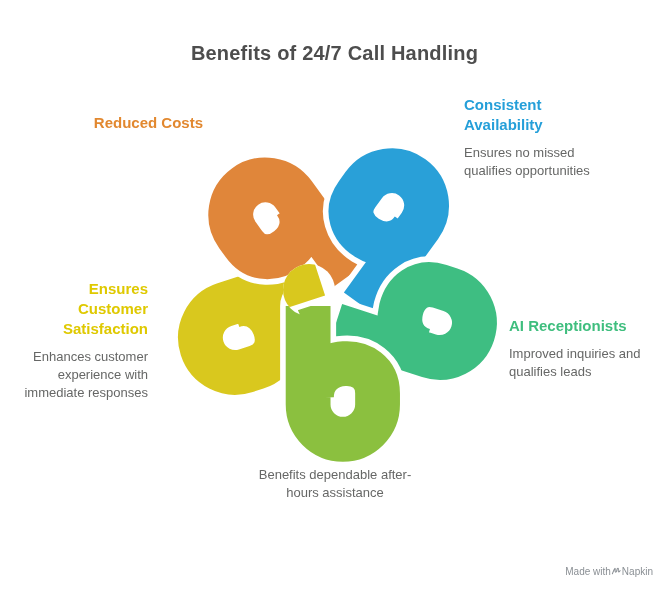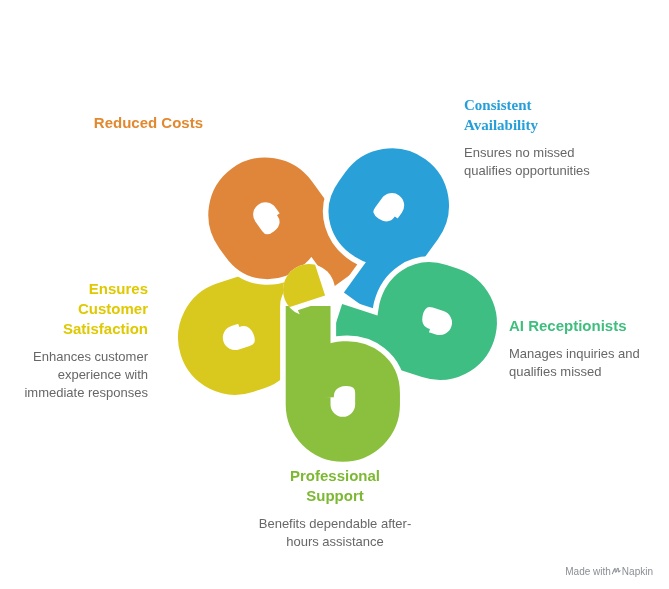--- a/index.html
+++ b/index.html
@@ -28,20 +28,21 @@
   .band{fill:none;}
   .footer{position:absolute;right:16px;bottom:12px;font-size:10px;color:#8a8f94;
           display:flex;align-items:center;gap:0;}
   .footer svg{display:block;}
 </style>
 </head>
 <body>
 
 <div id="canvas">
 
+  <div class="title">Benefits of 24/7 Call Handling</div>
 
   <svg id="knot-svg" width="420" height="420" viewBox="0 0 420 420">
     <defs>
       <path id="loopPath" d="M 24 -8 L 24 -96 A 31 31 0 1 0 -38 -96 L -38 -86 C -38 -48 22 -52 21 -90" fill="none"></path>
       <g id="loop">
         <use href="#loopPath" stroke="#ffffff" stroke-width="50" stroke-linecap="round" stroke-linejoin="round"></use>
         <use href="#loopPath" class="band" stroke-width="40" stroke-linecap="butt" stroke-linejoin="round"></use>
       </g>
       <clipPath id="tuckClip">
           <circle cx="184" cy="203" r="26"></circle>
@@ -67,31 +68,30 @@
     <g clip-path="url(#tuckClip)">
       <use href="#loop" transform="translate(210,210) scale(1.12) rotate(-108)" stroke="#D9C81E"></use>
     </g>
   </svg>
 
   <div class="benefit pos-reduced">
     <div class="hd" style="color: rgb(226, 136, 47);">Reduced Costs</div>
   </div>
 
   <div class="benefit pos-consistent">
-    <div class="hd" style="color: rgb(37, 159, 217); font-family: Liberation Serif, serif;">Consistent Availability</div>
+    <div class="hd" style="color: rgb(37, 159, 217);">Consistent Availability</div>
     <p class="bd">Ensures no missed qualifies opportunities</p>
   </div>
 
   <div class="benefit pos-ai">
     <div class="hd" style="color: rgb(63, 190, 126);">AI Receptionists</div>
-    <p class="bd">Manages inquiries and qualifies missed</p>
+    <p class="bd">Improved inquiries and qualifies leads</p>
   </div>
 
   <div class="benefit pos-professional">
-    <div class="hd" style="color: rgb(125, 184, 50);">Professional Support</div>
     <p class="bd">Benefits dependable after-hours assistance</p>
   </div>
 
   <div class="benefit pos-improved">
     <div class="hd" style="color: rgb(223, 201, 0);">Ensures Customer Satisfaction</div>
     <p class="bd">Enhances customer experience with immediate responses</p>
   </div>
 
   <div class="footer">
     <span>Made with</span>

